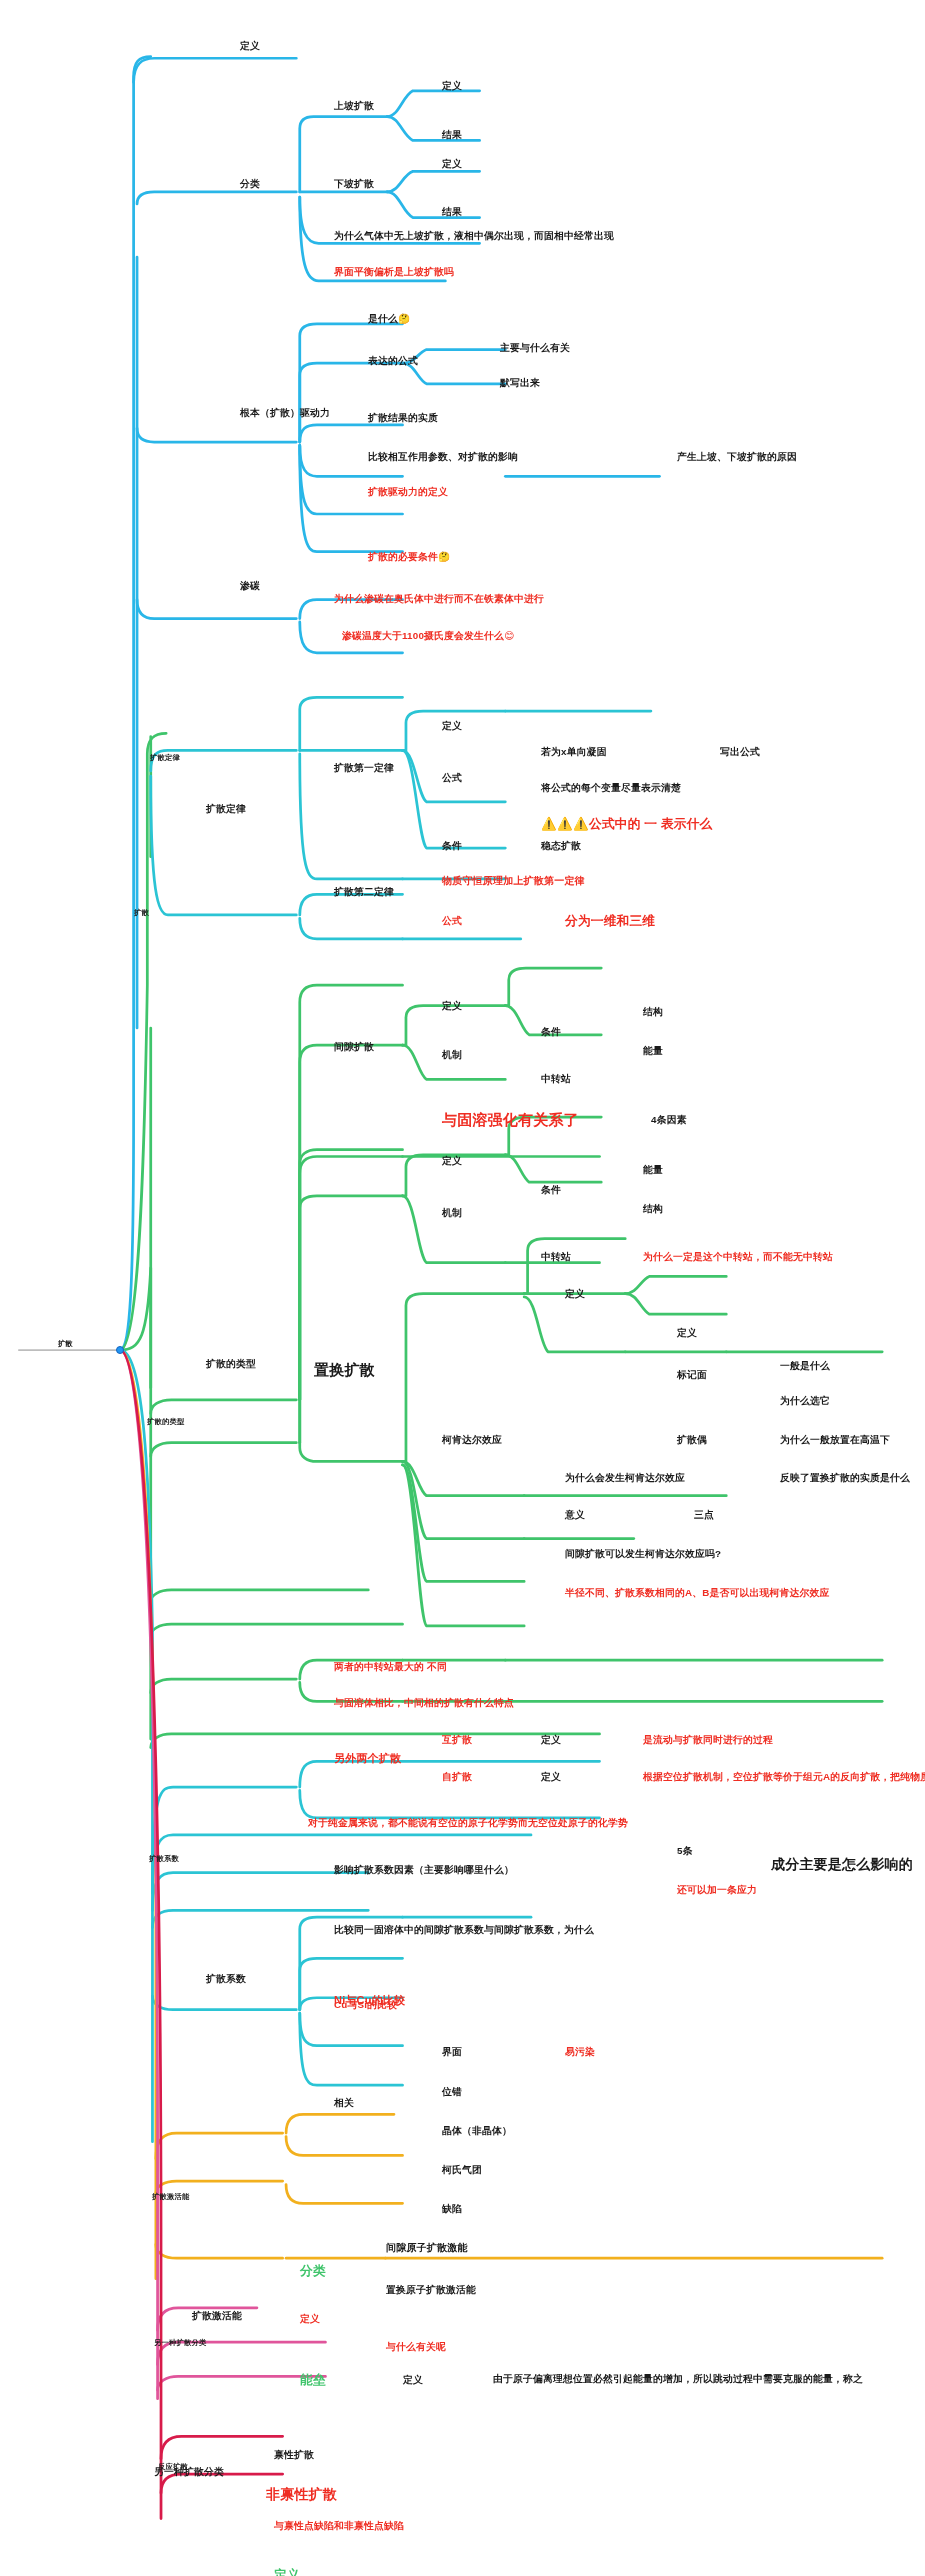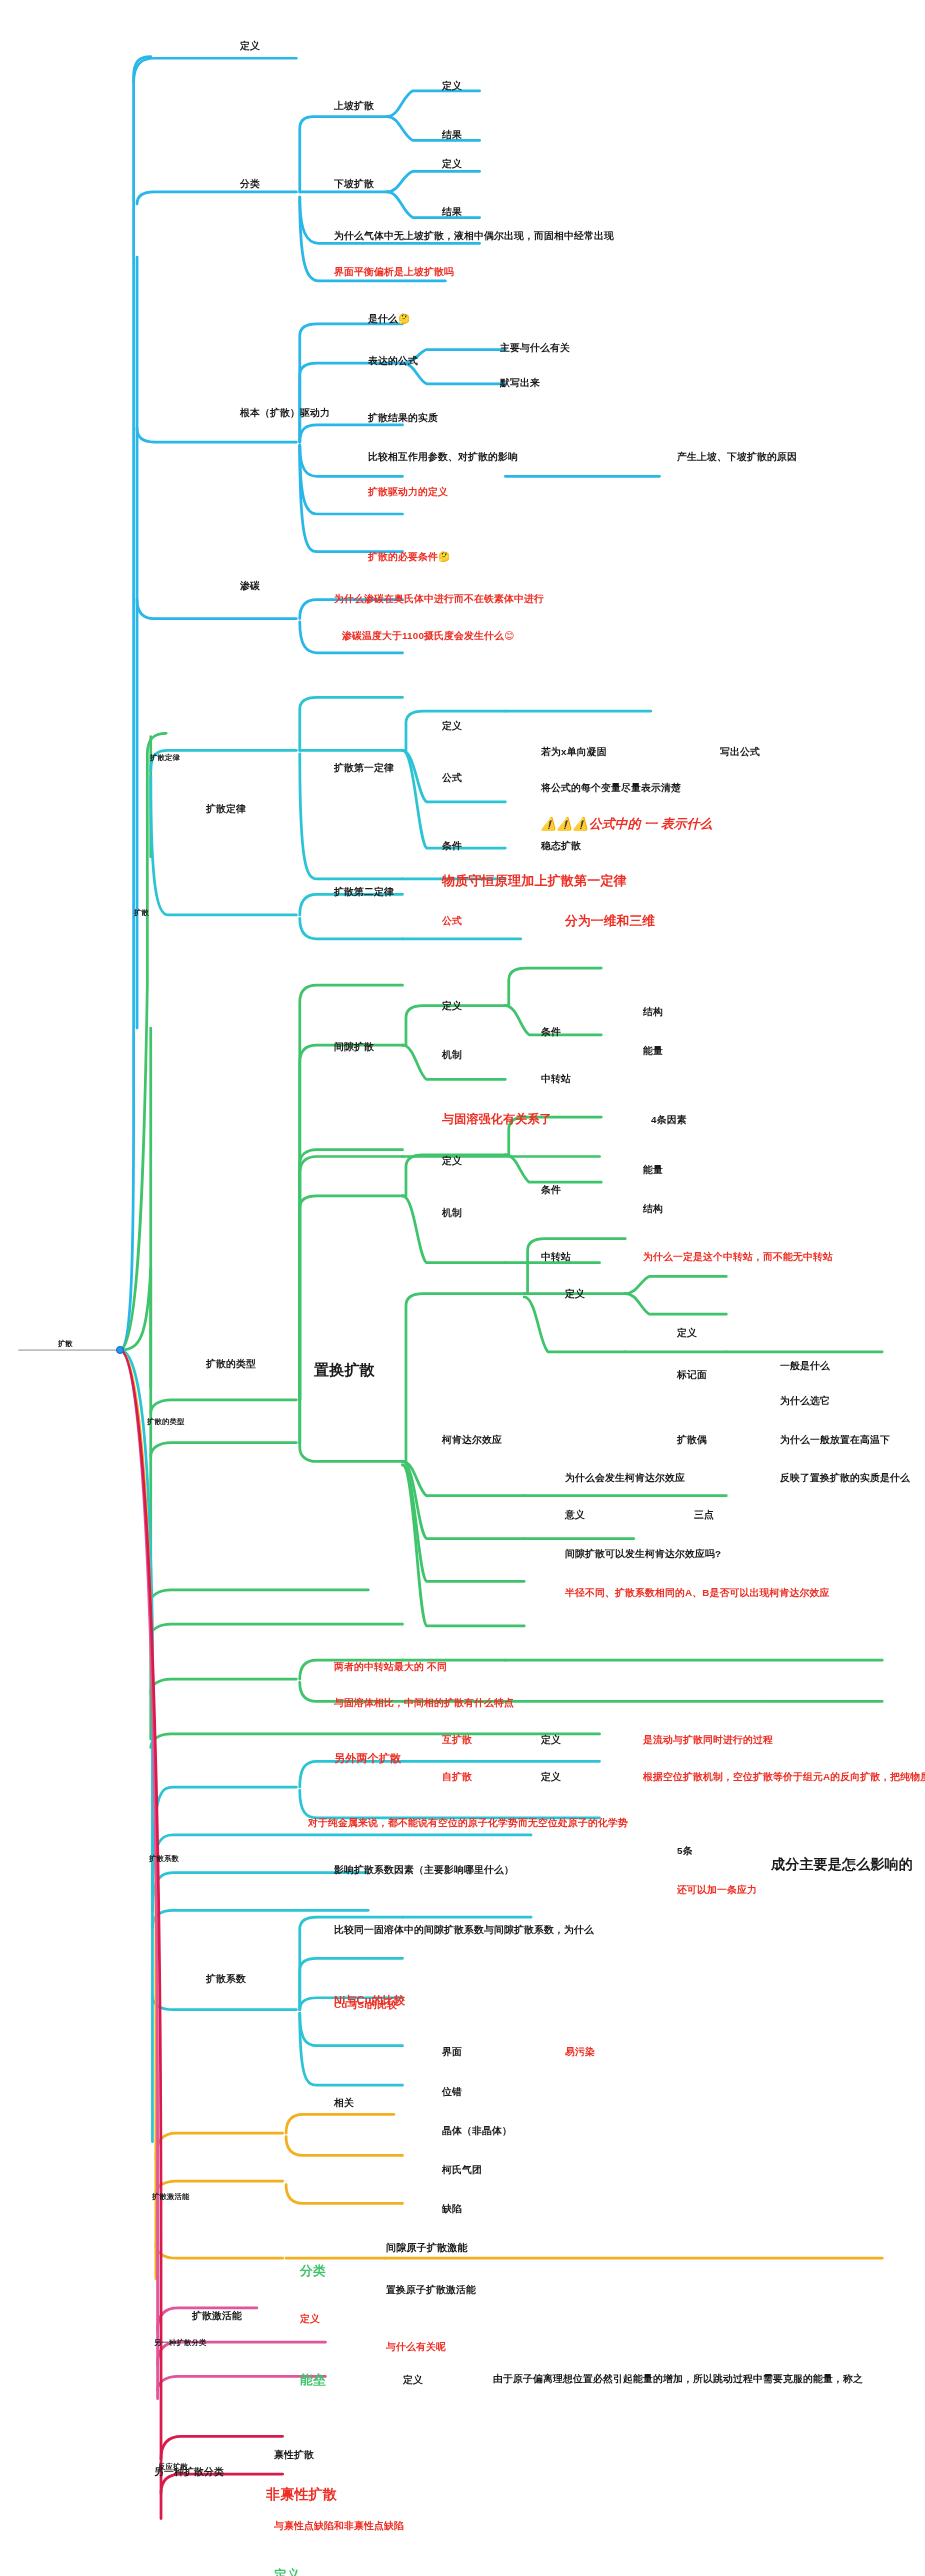--- a/index.html
+++ b/index.html
@@ -218,36 +218,36 @@
       <div class="node lbl" style="left: 368px; top: 557px; color: rgb(239, 45, 34); font-size: 9.8px;">扩散的必要条件🤔</div>
       <div class="node lbl" style="left: 240px; top: 586px; color: rgb(26, 26, 26); font-size: 9.8px;">渗碳</div>
       <div class="node lbl" style="left: 334px; top: 599px; color: rgb(239, 45, 34); font-size: 9.8px;">为什么渗碳在奥氏体中进行而不在铁素体中进行</div>
       <div class="node lbl" style="left: 334px; top: 636px; color: rgb(239, 45, 34); font-size: 9.8px; margin-left: 8px;">渗碳温度大于1100摄氏度会发生什么😊</div>
       <div class="node lbl" style="left: 334px; top: 768px; color: rgb(26, 26, 26); font-size: 9.8px;">扩散第一定律</div>
       <div class="node lbl" style="left: 442px; top: 726px; color: rgb(26, 26, 26); font-size: 9.8px;">定义</div>
       <div class="node lbl" style="left: 442px; top: 778px; color: rgb(26, 26, 26); font-size: 9.8px;">公式</div>
       <div class="node lbl" style="left: 541px; top: 752px; color: rgb(26, 26, 26); font-size: 9.8px;">若为x单向凝固</div>
       <div class="node lbl" style="left: 720px; top: 752px; color: rgb(26, 26, 26); font-size: 9.8px;">写出公式</div>
       <div class="node lbl" style="left: 541px; top: 788px; color: rgb(26, 26, 26); font-size: 9.8px;">将公式的每个变量尽量表示清楚</div>
-      <div class="node lbl" style="left: 541px; top: 824px; color: rgb(239, 45, 34); font-size: 12.7px; font-style: italic;">⚠️⚠️⚠️公式中的 一 表示什么</div>
+      <div class="node lbl" style="left: 541px; top: 824px; color: rgb(239, 45, 34); font-size: 12.7px;">⚠️⚠️⚠️公式中的 一 表示什么</div>
       <div class="node lbl" style="left: 442px; top: 846px; color: rgb(26, 26, 26); font-size: 9.8px;">条件</div>
       <div class="node lbl" style="left: 541px; top: 846px; color: rgb(26, 26, 26); font-size: 9.8px;">稳态扩散</div>
       <div class="node lbl" style="left: 206px; top: 809px; color: rgb(26, 26, 26); font-size: 9.8px;">扩散定律</div>
       <div class="node lbl" style="left: 334px; top: 892px; color: rgb(26, 26, 26); font-size: 9.8px;">扩散第二定律</div>
-      <div class="node lbl" style="left: 442px; top: 881px; color: rgb(239, 45, 34); font-size: 13px; text-align: center;">物质守恒原理加上扩散第一定律</div>
+      <div class="node lbl" style="left: 442px; top: 881px; color: rgb(239, 45, 34); font-size: 10px; text-align: center;">物质守恒原理加上扩散第一定律</div>
       <div class="node lbl" style="left: 442px; top: 921px; color: rgb(239, 45, 34); font-size: 9.8px;">公式</div>
       <div class="node lbl" style="left: 565px; top: 921px; color: rgb(239, 45, 34); font-size: 12.7px;">分为一维和三维</div>
       <div class="node lbl" style="left: 334px; top: 1047px; color: rgb(26, 26, 26); font-size: 9.8px;">间隙扩散</div>
       <div class="node lbl" style="left: 442px; top: 1006px; color: rgb(26, 26, 26); font-size: 9.8px;">定义</div>
       <div class="node lbl" style="left: 442px; top: 1055px; color: rgb(26, 26, 26); font-size: 9.8px;">机制</div>
       <div class="node lbl" style="left: 541px; top: 1032px; color: rgb(26, 26, 26); font-size: 9.8px;">条件</div>
       <div class="node lbl" style="left: 643px; top: 1012px; color: rgb(26, 26, 26); font-size: 9.8px;">结构</div>
       <div class="node lbl" style="left: 643px; top: 1051px; color: rgb(26, 26, 26); font-size: 9.8px;">能量</div>
       <div class="node lbl" style="left: 541px; top: 1079px; color: rgb(26, 26, 26); font-size: 9.8px;">中转站</div>
-      <div class="node lbl" style="left: 442px; top: 1120px; color: rgb(239, 45, 34); font-size: 12px; text-align: right;">与固溶强化有关系了</div>
+      <div class="node lbl" style="left: 442px; top: 1120px; color: rgb(239, 45, 34); font-size: 15px; text-align: right;">与固溶强化有关系了</div>
       <div class="node lbl" style="left: 651px; top: 1120px; color: rgb(26, 26, 26); font-size: 9.8px;">4条因素</div>
       <div class="node lbl" style="left: 206px; top: 1364px; color: rgb(26, 26, 26); font-size: 9.8px;">扩散的类型</div>
       <div class="node lbl" style="left: 314px; top: 1370px; color: rgb(26, 26, 26); font-size: 15px;">置换扩散</div>
       <div class="node lbl" style="left: 442px; top: 1161px; color: rgb(26, 26, 26); font-size: 9.8px;">定义</div>
       <div class="node lbl" style="left: 442px; top: 1213px; color: rgb(26, 26, 26); font-size: 9.8px;">机制</div>
       <div class="node lbl" style="left: 541px; top: 1190px; color: rgb(26, 26, 26); font-size: 9.8px;">条件</div>
       <div class="node lbl" style="left: 643px; top: 1170px; color: rgb(26, 26, 26); font-size: 9.8px;">能量</div>
       <div class="node lbl" style="left: 643px; top: 1209px; color: rgb(26, 26, 26); font-size: 9.8px;">结构</div>
       <div class="node lbl" style="left: 541px; top: 1257px; color: rgb(26, 26, 26); font-size: 9.8px;">中转站</div>
       <div class="node lbl" style="left: 643px; top: 1257px; color: rgb(239, 45, 34); font-size: 9.8px;">为什么一定是这个中转站，而不能无中转站</div>

